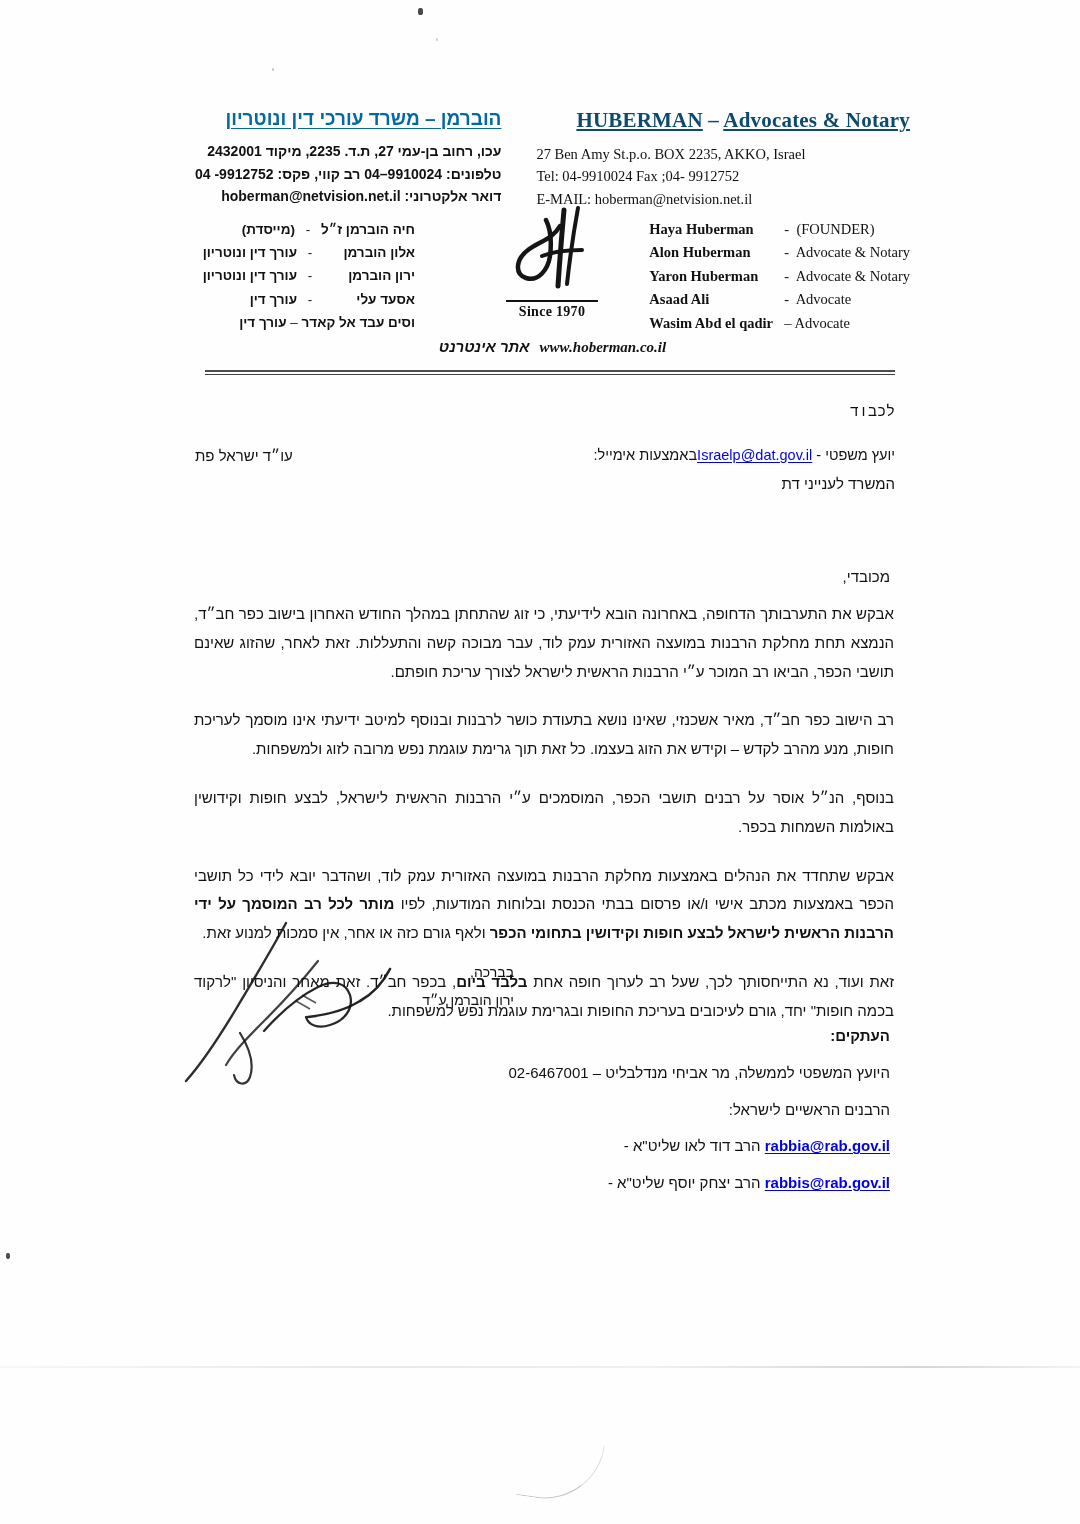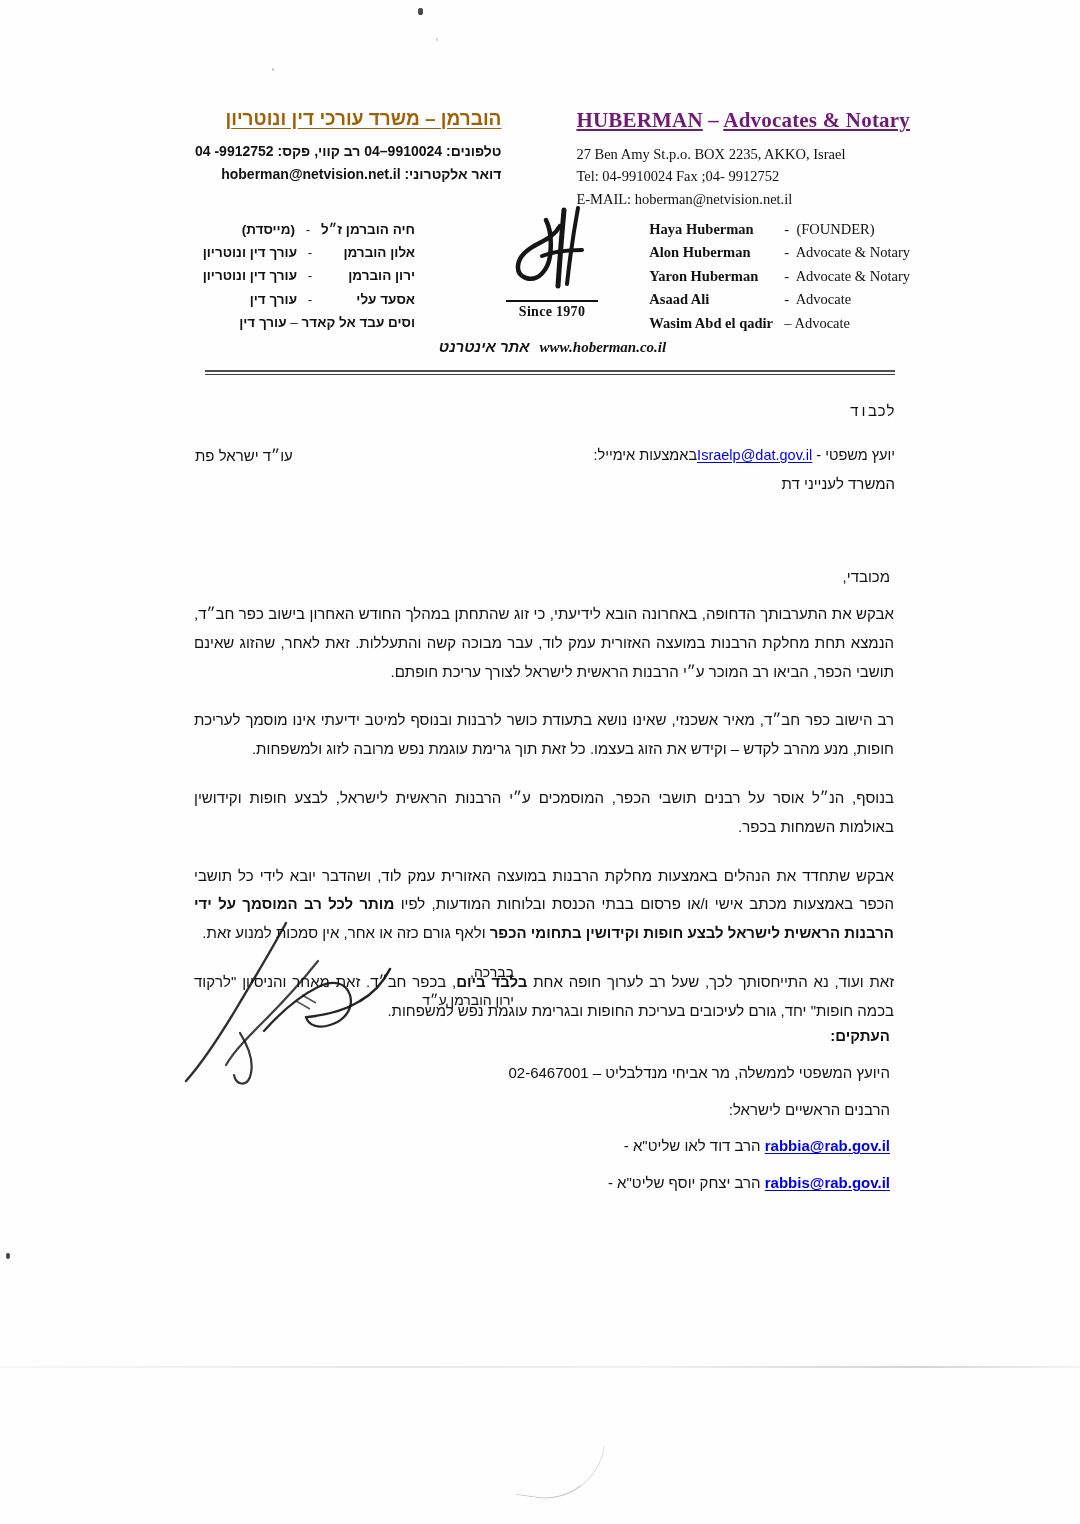--- a/index.html
+++ b/index.html
@@ -56,31 +56,32 @@
     direction: rtl;
     text-align: right;
   }
 
   .firm-name-en {
     font-family: "Liberation Serif", "DejaVu Serif", serif;
     font-size: 21px;
     font-weight: bold;
     letter-spacing: .2px;
     white-space: nowrap;
-    color: #701a75;
+    color: #0c4a6e;
+    margin-left: 40px;
   }
   .firm-name-en .u { text-decoration: underline; text-underline-offset: 2px; }
 
   .firm-name-he {
     font-size: 19px;
     font-weight: bold;
     white-space: nowrap;
     text-decoration: underline;
     text-underline-offset: 3px;
-    color: #a16207;
+    color: #0369a1;
   }
 
   .addr-en {
     margin-top: 10px;
     font-size: 14.5px;
     line-height: 1.55;
     font-family: "Liberation Serif", "DejaVu Serif", serif;
     white-space: nowrap;
   }
   .addr-he {
@@ -330,20 +331,21 @@
         <div class="addr-en">
           <div>27 Ben  Amy St.p.o. BOX 2235, AKKO, Israel</div>
           <div>Tel: 04-9910024     Fax ;04- 9912752</div>
           <div>E-MAIL:  hoberman@netvision.net.il</div>
         </div>
       </div>
 
       <div class="lh-col-he">
         <div class="firm-name-he">הוברמן – משרד עורכי דין ונוטריון</div>
         <div class="addr-he">
+          <div>עכו, רחוב בן-עמי 27, ת.ד. 2235, מיקוד 2432001</div>
           <div><span>טלפונים:</span>
             <span class="ltr">04–9910024</span>
             <span>רב קווי, פקס:</span>
             <span class="ltr">04 -9912752</span></div>
           <div><span>דואר אלקטרוני:</span>
             <span class="ltr">hoberman@netvision.net.il</span></div>
         </div>
       </div>
     </div>
   </div>

